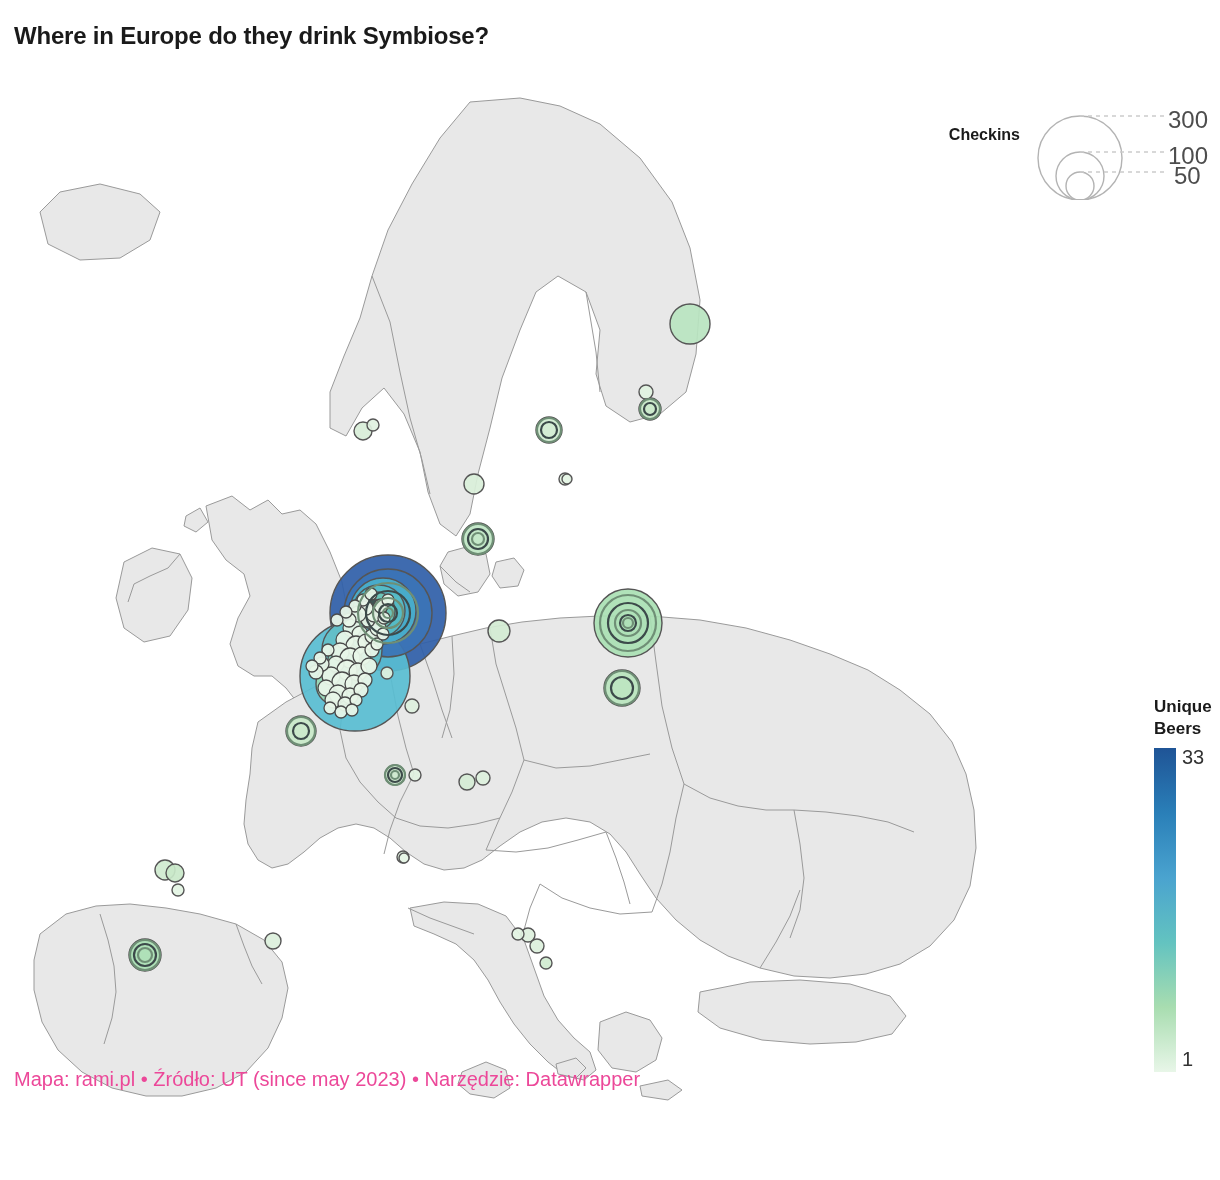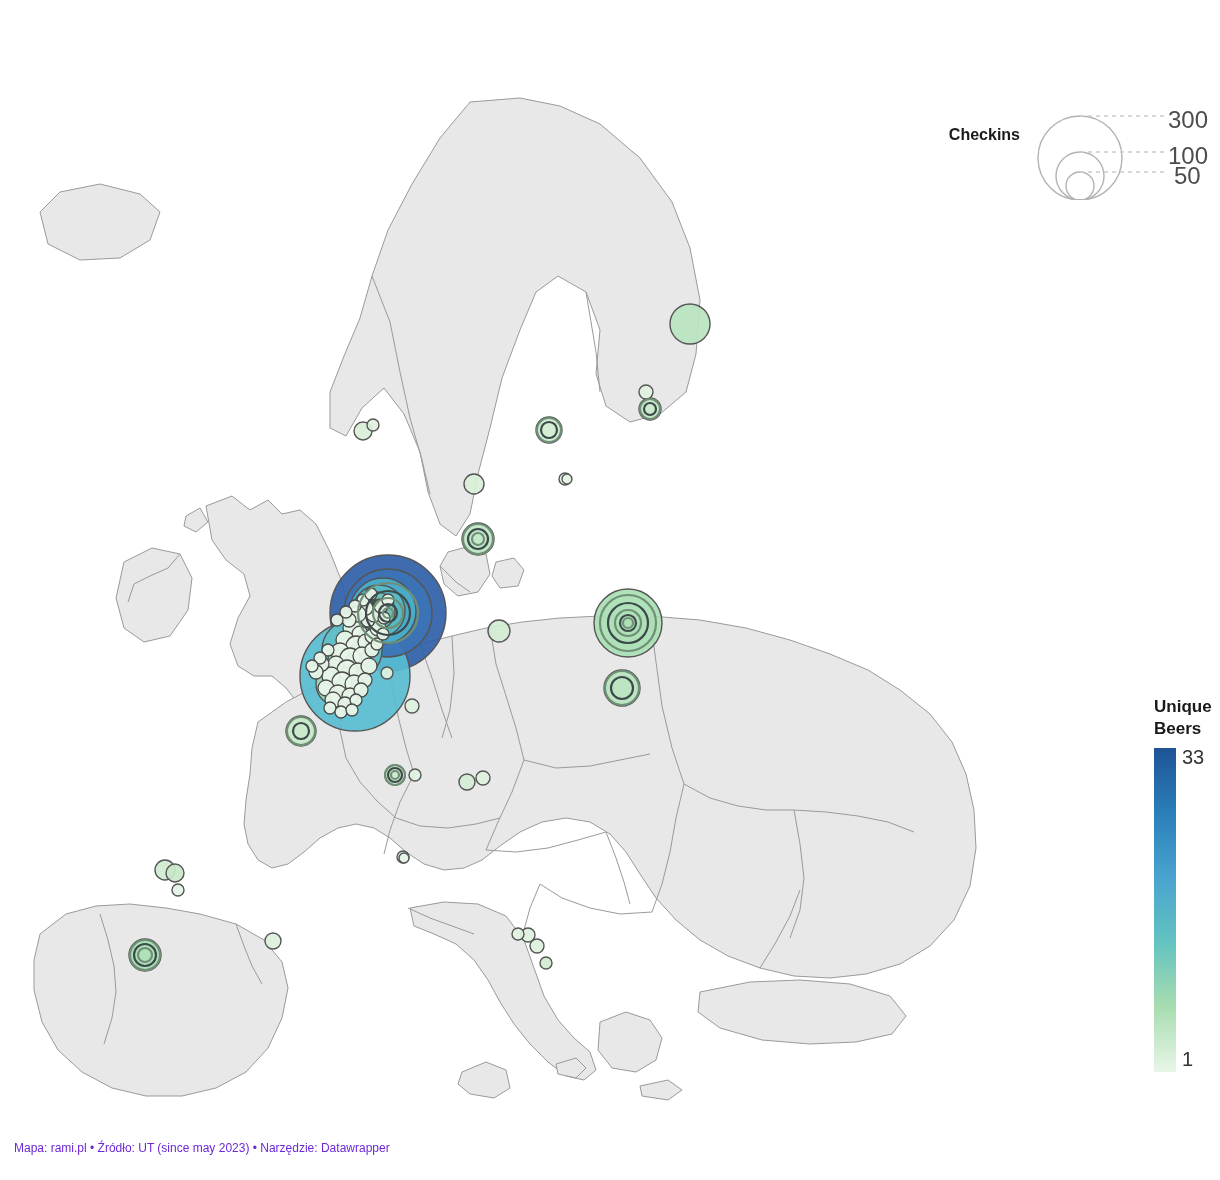--- a/index.html
+++ b/index.html
@@ -42,29 +42,30 @@
   .color-bar {
     position:absolute; left:6px; top:52px; width:22px; height:324px;
   }
   .color-tick {
     position:absolute; left:34px; font-size:20px; color:#333; white-space:nowrap;
   }
   .color-tick.hi { top:50px; }
   .color-tick.lo { top:352px; }
 
   .footer {
-    position:absolute; left:14px; top:1141px;
-    font-size:12px; color:#6d28d9; white-space:nowrap;
+    position:absolute; left:14px; top:1068px;
+    font-size:20px; color:#ec4899; white-space:nowrap;
   }
 </style>
 </head>
 <body>
 
 <div id="chart-root">
 
+  <div class="title">Where in Europe do they drink Symbiose?</div>
 
   <div class="map-area">
     <svg class="map-svg" width="1220" height="1040" viewBox="0 0 1220 1040">
       <g fill="#e8e8e8" stroke="#9a9a9a" stroke-width="1">
 
         <path d="M40 150 L60 130 L100 122 L140 132 L160 150 L150 178 L120 196 L80 198 L48 182 Z"></path>
 
         <path d="M470 40 L520 36 L560 44 L600 62 L640 96 L672 140 L690 186 L700 238 L696 292 L686 330 L660 352 L630 360 L606 344 L596 312 L600 268 L586 230 L558 214
                  L536 230 L520 268 L502 316 L490 366 L478 412 L470 452 L456 474 L440 462 L428 430 L420 390 L404 352 L384 326 L362 346 L346 374 L330 366 L330 330
                  L344 294 L360 256 L372 214 L388 168 L412 122 L440 76 Z"></path>

